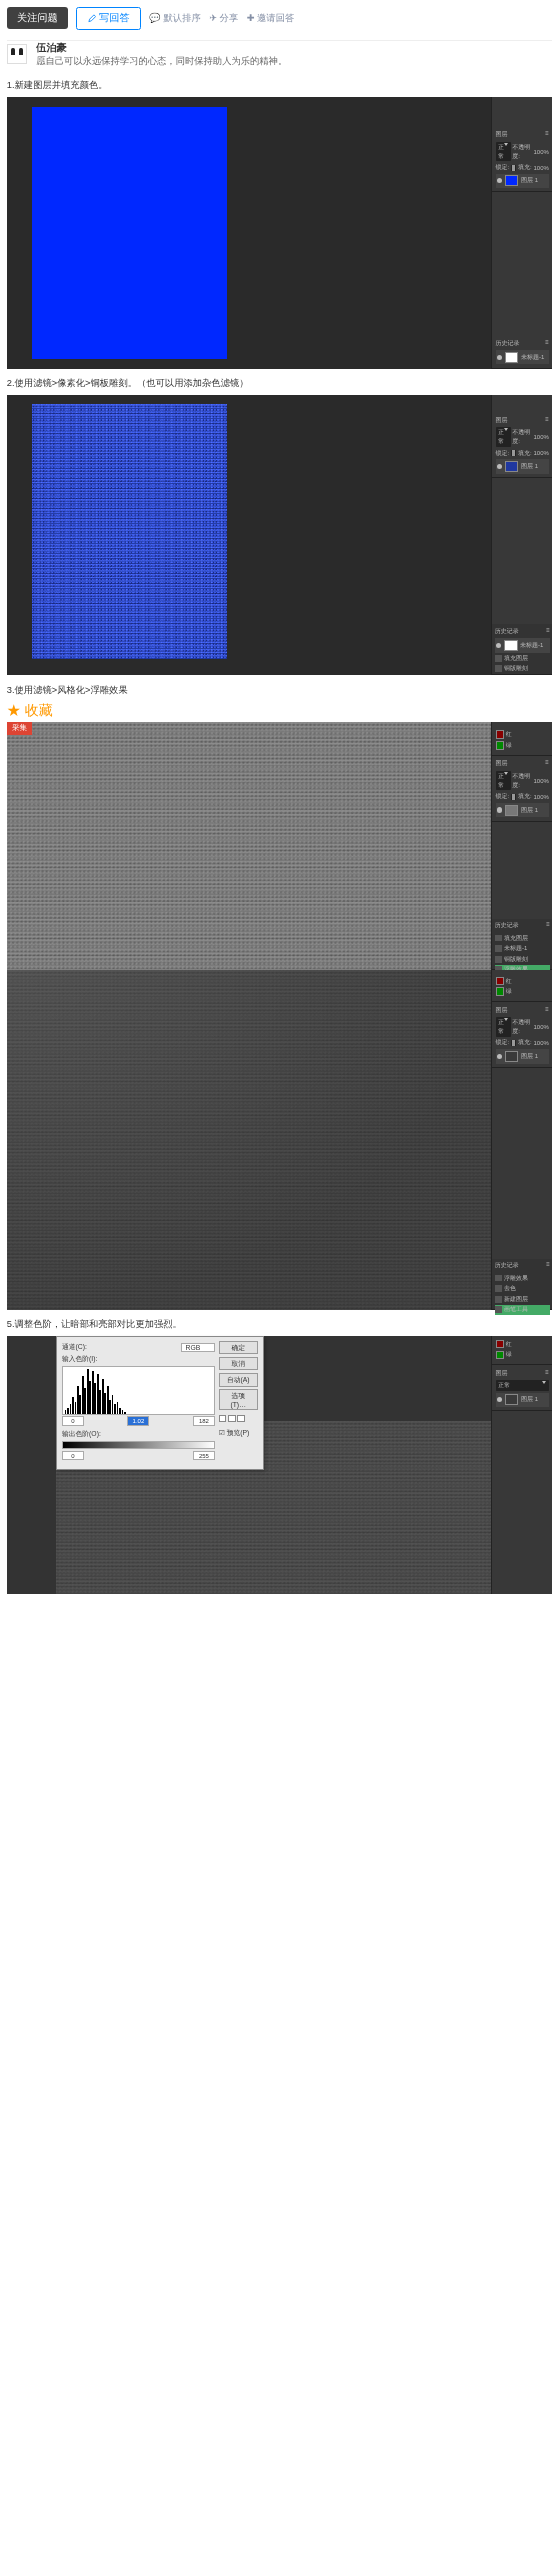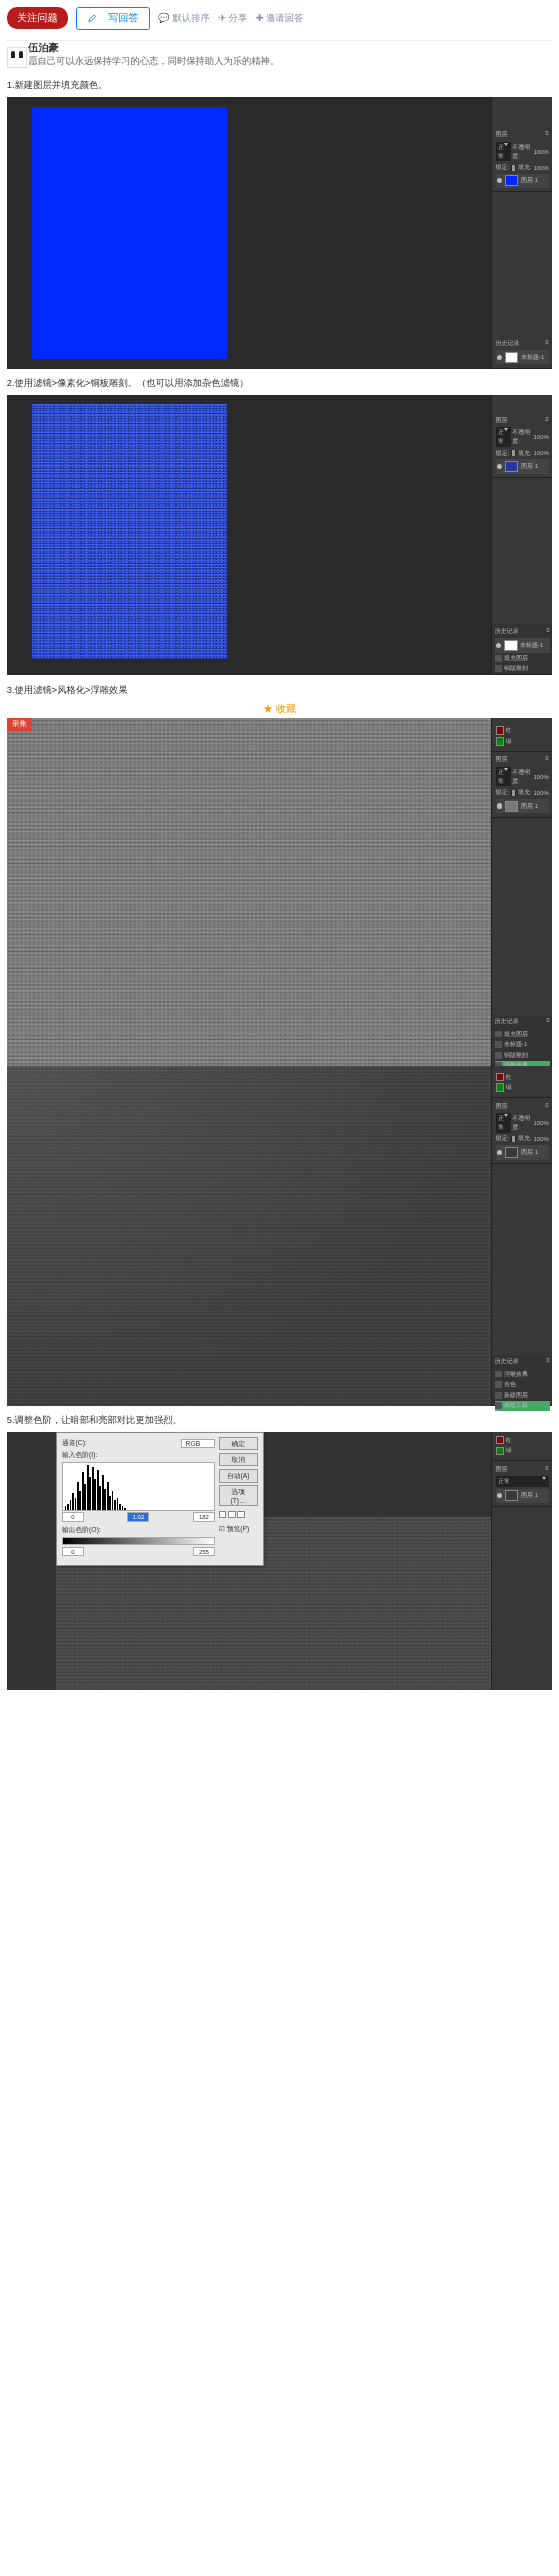--- a/index.html
+++ b/index.html
@@ -2,35 +2,35 @@
 <html style="font-size:13.6px"><head>
 <meta charset="utf-8">
 <style>
 *{margin:0;padding:0;box-sizing:border-box;font-family:"Microsoft YaHei",Arial,sans-serif}
 body{background:#fff;width:559px;font-size:10.2px;color:#333}
 .container{padding:6.8px}
 .title{font-size:13.6px;font-weight:700;margin-bottom:5.1px}
 .subtitle{font-size:9.3px;color:#666;margin-bottom:8.5px}
 .expand{color:#999}
 .toolbar{display:flex;align-items:center;gap:8.5px;padding-bottom:10.2px;border-bottom:0.8px solid #eee}
-.btn-follow{background:#b91c1c;color:#fff;padding:4.2px 10.2px;border-radius:10px;font-size:10.2px;cursor:pointer}
-.btn-write{border:0.8px solid #0084ff;color:#0084ff;padding:3.4px 10.2px;border-radius:2.5px;font-size:10.2px;display:flex;align-items:center;gap:12px;cursor:pointer}
+.btn-follow{background:#404040;color:#fff;padding:4.2px 10.2px;border-radius:3px;font-size:10.2px;cursor:pointer}
+.btn-write{border:0.8px solid #0084ff;color:#0084ff;padding:3.4px 10.2px;border-radius:2.5px;font-size:10.2px;display:flex;align-items:center;gap:3px;cursor:pointer}
 .action-link{color:#8590a6;font-size:9.3px;cursor:pointer}
 .answers-header{display:flex;justify-content:space-between;align-items:center;padding:8.5px 0;border-bottom:0.8px solid #eee;margin-bottom:10.2px}
 .answers-count{font-size:11px;font-weight:700}
 .sort{color:#8590a6;font-size:9.3px;display:flex;align-items:center;gap:1.7px}
-.author{display:flex;align-items:flex-end;gap:1px;margin-bottom:11px}
+.author{display:flex;align-items:center;gap:9px;margin-bottom:11px}
 .avatar{width:20.4px;height:20.4px;background:#fff;border:0.8px solid #ddd;position:relative;flex-shrink:0}
 .avatar::before{content:"";position:absolute;left:3.4px;top:2.5px;width:4.2px;height:7.6px;background:#222;border-radius:1.7px 1.7px 0 0}
 .avatar::after{content:"";position:absolute;right:3.4px;top:2.5px;width:4.2px;height:7.6px;background:#222;border-radius:1.7px 1.7px 0 0}
 .author-name{font-size:10.2px;font-weight:700}
 .author-bio{font-size:9.3px;color:#666}
 .likes{font-size:9.3px;color:#8590a6;margin-bottom:6.8px}
 .step{font-size:9.3px;margin:8.5px 0 5.1px}
-.fav-star{color:#f90;font-size:10px;text-align:center;margin:5.1px 0 1.7px}
+.fav-star{color:#f90;font-size:14px;text-align:left;margin:5.1px 0 1.7px}
 
 
 .shot{background:#2a2a2a;width:100%;display:flex;position:relative}
 .shot .canvas-zone{flex:1;position:relative}
 .shot .right-panel{width:61px;background:#383838;border-left:0.8px solid #222;display:flex;flex-direction:column;font-size:6px;color:#bbb}
 .rp-sec{border-bottom:0.8px solid #222;padding:3.4px}
 .rp-title{display:flex;justify-content:space-between;margin-bottom:2.5px}
 .rp-row{display:flex;gap:1.7px;align-items:center;margin-bottom:1.7px}
 .rp-sel{background:#222;padding:0.8px 2.5px;border-radius:0.8px;flex:1;display:flex;justify-content:space-between}
 .rp-slide{flex:1;height:6px;background:#222;position:relative}
@@ -59,21 +59,21 @@
 .noise-fill{position:absolute;inset:0;background:
   radial-gradient(circle at 10% 20%,#4060ff 0 0.8px,transparent 0.8px),
   radial-gradient(circle at 50% 70%,#1a2a80 0 0.8px,transparent 0.8px),
   radial-gradient(circle at 80% 40%,#5070ff 0 0.8px,transparent 0.8px),
   radial-gradient(circle at 30% 90%,#101860 0 0.8px,transparent 0.8px),
   radial-gradient(circle at 70% 15%,#3858e0 0 0.8px,transparent 0.8px);
   background-size:2.5px 2.5px,3.4px 3.4px,2.5px 2.5px,3.4px 3.4px,2.5px 2.5px}
 .shot2 .right-panel{padding-top:17px}
 
 
-.shot3{height:348px}
+.shot3{height:248px}
 .shot3 .canvas-zone{background:#787878}
 .emboss{position:absolute;inset:0;background:
   radial-gradient(circle at 15% 25%,rgba(255,255,255,.15) 0 0.8px,transparent 1.7px),
   radial-gradient(circle at 55% 65%,rgba(0,0,0,.15) 0 0.8px,transparent 1.7px),
   radial-gradient(circle at 85% 35%,rgba(255,255,255,.15) 0 0.8px,transparent 1.7px),
   radial-gradient(circle at 35% 85%,rgba(0,0,0,.15) 0 0.8px,transparent 1.7px);
   background-size:3.4px 3.4px,4.2px 4.2px,3.4px 3.4px,4.2px 4.2px}
 .collect-tag{position:absolute;left:0;top:0;background:#d43;color:#fff;padding:1.7px 5.1px;font-size:7.6px;z-index:5}
 .shot3 .right-panel{padding-top:5.1px}
 .r-chan{width:8.5px;height:8.5px;border:0.8px solid #888}

